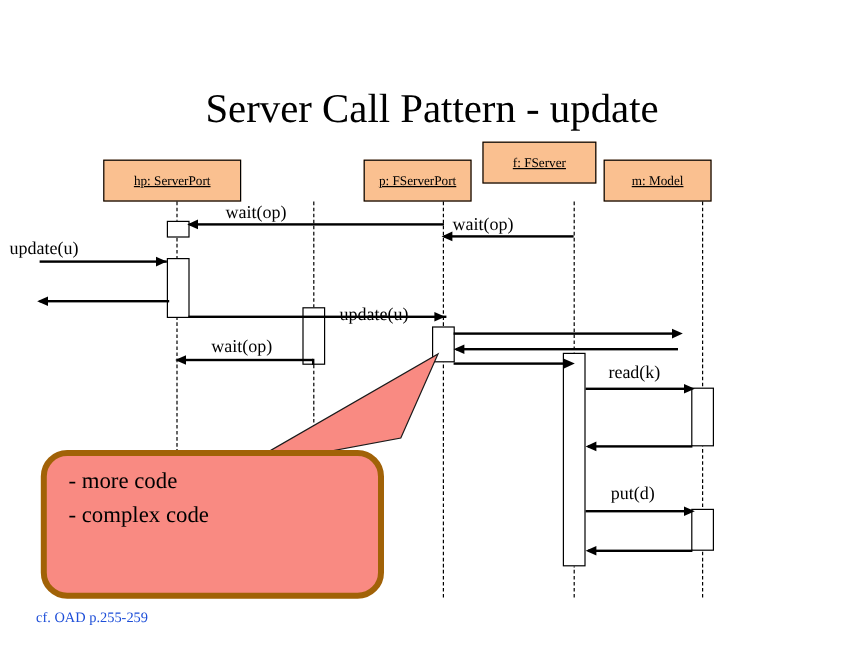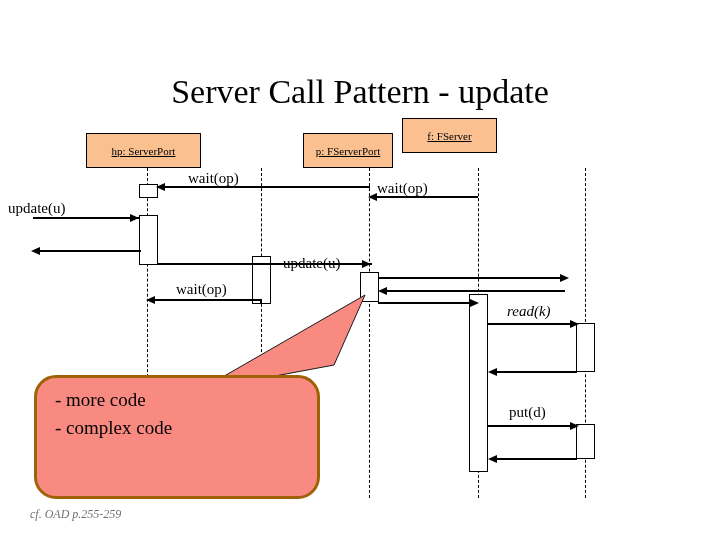--- a/index.html
+++ b/index.html
@@ -92,57 +92,59 @@
     height: 110px;
     overflow: visible;
   }
   #callout-box {
     position: absolute;
     left: 34px;
     top: 375px;
     width: 286px;
     height: 124px;
     background: #f98a82;
-    border: 3px solid #a16207;
+    border: 5px solid #a16207;
     border-radius: 22px;
     box-sizing: border-box;
     padding: 8px 0 0 18px;
   }
   .callout-line {
     font-size: 19px;
     line-height: 28px;
     color: #000000;
     white-space: nowrap;
   }
   
   #footer {
     position: absolute;
     left: 30px;
     top: 507px;
     font-size: 12px;
-    color: #737373;
-    white-space: nowrap;
-    font-style: italic;
+    color: #1d4ed8;
+    white-space: nowrap;
   }
 </style>
 </head>
 <body>
 
 <div id="slide">
 
   <div id="title">Server Call Pattern - update</div>
 
   <div class="lifebox" style="left:86px; top:133px; width:115px; height:35px;">
     <span>hp: ServerPort</span>
   </div>
   <div class="lifebox" style="left:303px; top:133px; width:90px; height:35px;">
     <span>p: FServerPort</span>
   </div>
   <div class="lifebox" style="left:402px; top:118px; width:95px; height:35px;">
     <span>f: FServer</span>
+  </div>
+  <div class="lifebox" style="left:503px; top:133px; width:90px; height:35px;">
+    <span>m: Model</span>
   </div>
 
   <div class="lifeline" style="left:147px; top:168px; height:330px;"></div>
   <div class="lifeline" style="left:261px; top:168px; height:330px;"></div>
   <div class="lifeline" style="left:369px; top:168px; height:330px;"></div>
   <div class="lifeline" style="left:478px; top:168px; height:330px;"></div>
   <div class="lifeline" style="left:585px; top:168px; height:330px;"></div>
 
   <div class="activation" style="left:139px; top:184px; width:19px; height:14px;"></div>
 
@@ -186,21 +188,21 @@
   <div class="msgline" style="left:148px; top:299px; width:113px;"></div>
   <div class="arrowhead left" style="left:146px; top:296px;"></div>
   <div class="vline" style="left:260px; top:299px; height:5px;"></div>
   <div class="msglabel" style="left:176px; top:281px; background:#ffffff;">wait(op)</div>
 
   <div class="msgline" style="left:378px; top:302px; width:96px;"></div>
   <div class="arrowhead right" style="left:470px; top:299px;"></div>
 
   <div class="msgline" style="left:488px; top:323px; width:88px;"></div>
   <div class="arrowhead right" style="left:570px; top:320px;"></div>
-  <div class="msglabel" style="left:507px; top:303px;font-style:italic;">read(k)</div>
+  <div class="msglabel" style="left:507px; top:303px;">read(k)</div>
 
   <div class="msgline" style="left:490px; top:371px; width:87px;"></div>
   <div class="arrowhead left" style="left:488px; top:368px;"></div>
 
   <div class="msgline" style="left:488px; top:425px; width:88px;"></div>
   <div class="arrowhead right" style="left:570px; top:422px;"></div>
   <div class="msglabel" style="left:509px; top:404px;">put(d)</div>
 
   <div class="msgline" style="left:490px; top:458px; width:87px;"></div>
   <div class="arrowhead left" style="left:488px; top:455px;"></div>

